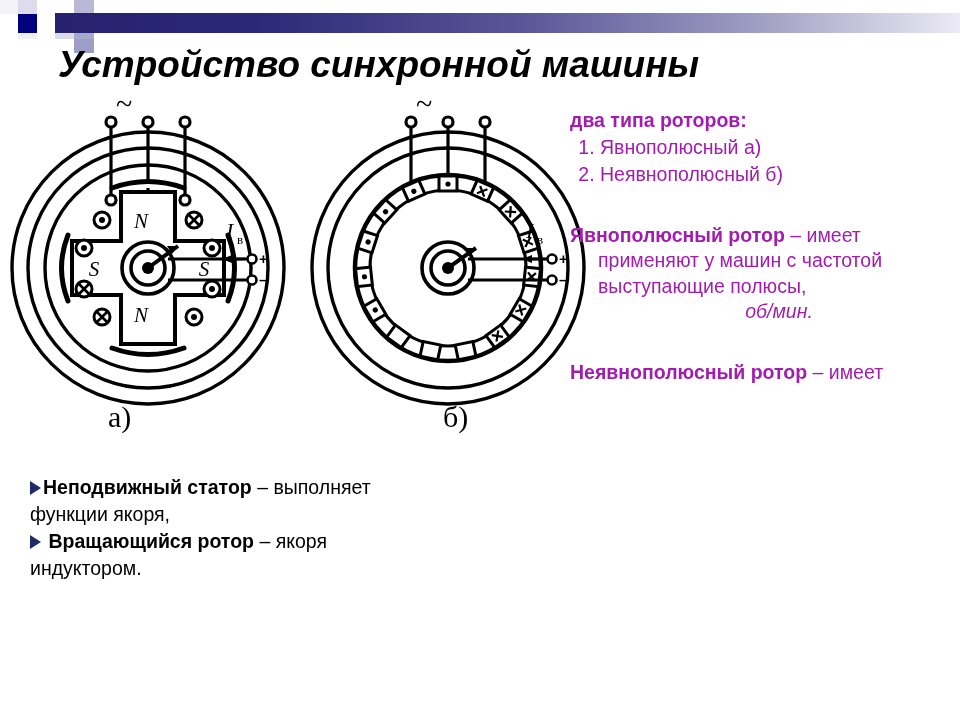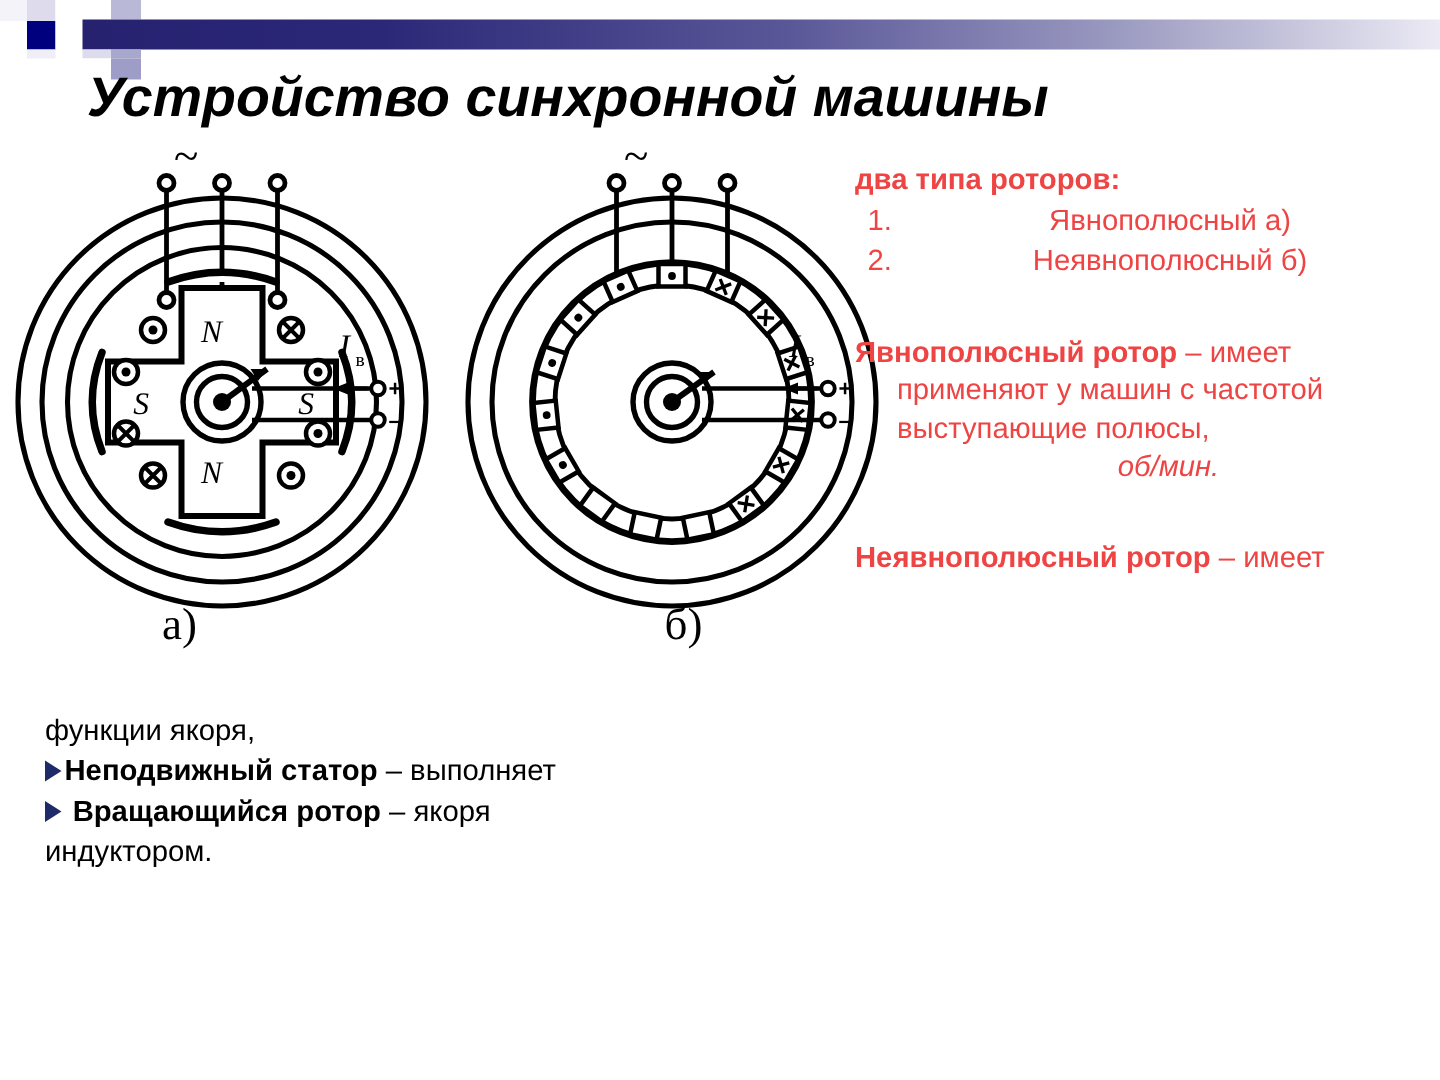--- a/index.html
+++ b/index.html
@@ -52,35 +52,34 @@
     white-space: nowrap;
   }
 
   
   #right-col {
     position: absolute;
     left: 570px;
     top: 108px;
     width: 390px;
     font-size: 19.5px;
-    color: #ef4444;
+    color: #a21caf;
     line-height: 1.30;
   }
   #right-col .hdr {
     font-weight: bold;
     margin-bottom: 2px;
   }
   #right-col ol {
     margin: 0 0 0 0;
     padding-left: 30px;
     list-style-position: outside;
   }
   #right-col ol li {
     margin: 1px 0;
-    text-align: center;
   }
   .para {
     margin-top: 36px;
   }
   .para .lead {
     font-weight: bold;
   }
   .para .body {
     display: block;
     padding-left: 28px;
@@ -431,23 +430,23 @@
       <span class="body">выступающие полюсы,</span>
       <span class="body ital">об/мин.</span>
     </div>
 
     <div class="para">
       <span class="lead">Неявнополюсный ротор</span><span> – имеет</span>
     </div>
   </div>
 
   <div id="bottom-left">
-    <div class="bline">функции якоря,</div>
     <div class="bline">
       <span class="bullet"></span><span class="bterm">Неподвижный статор</span><span> – выполняет</span>
     </div>
+    <div class="bline">функции якоря,</div>
     <div class="bline">
       <span class="bullet"></span><span class="bterm"> Вращающийся ротор</span><span> – якоря</span>
     </div>
     <div class="bline">индуктором.</div>
   </div>
 
 </div>
 
 </body></html>

